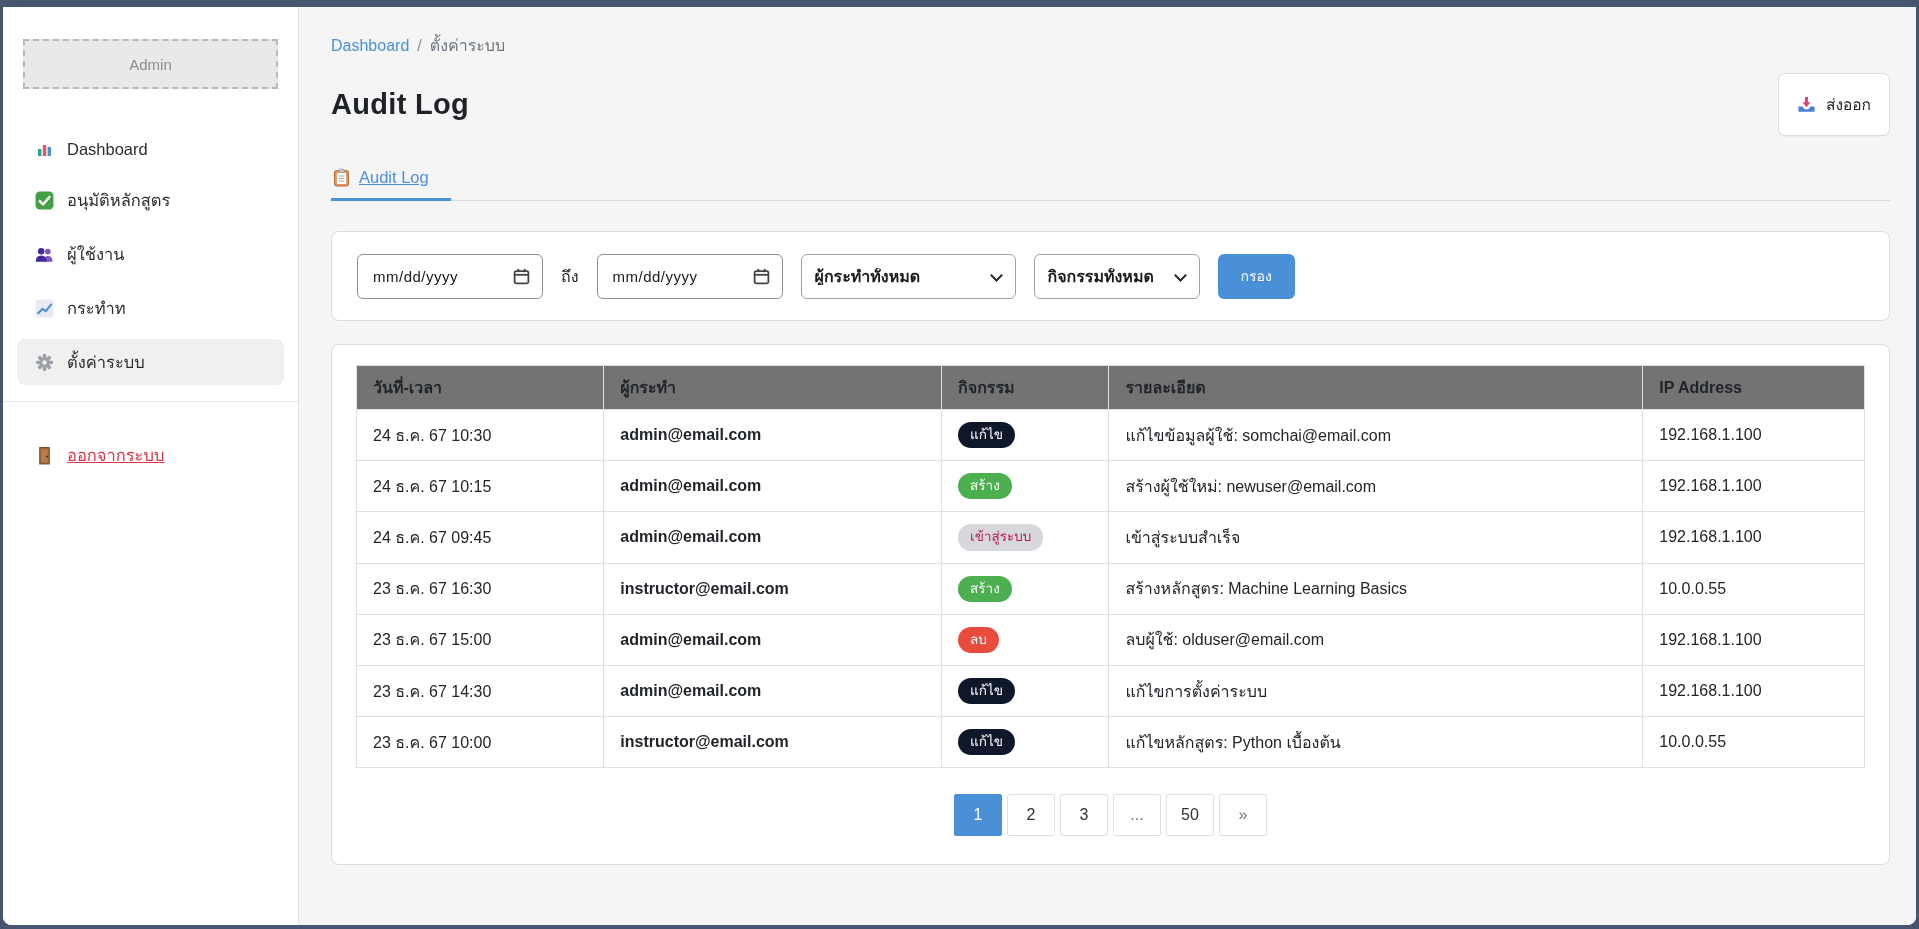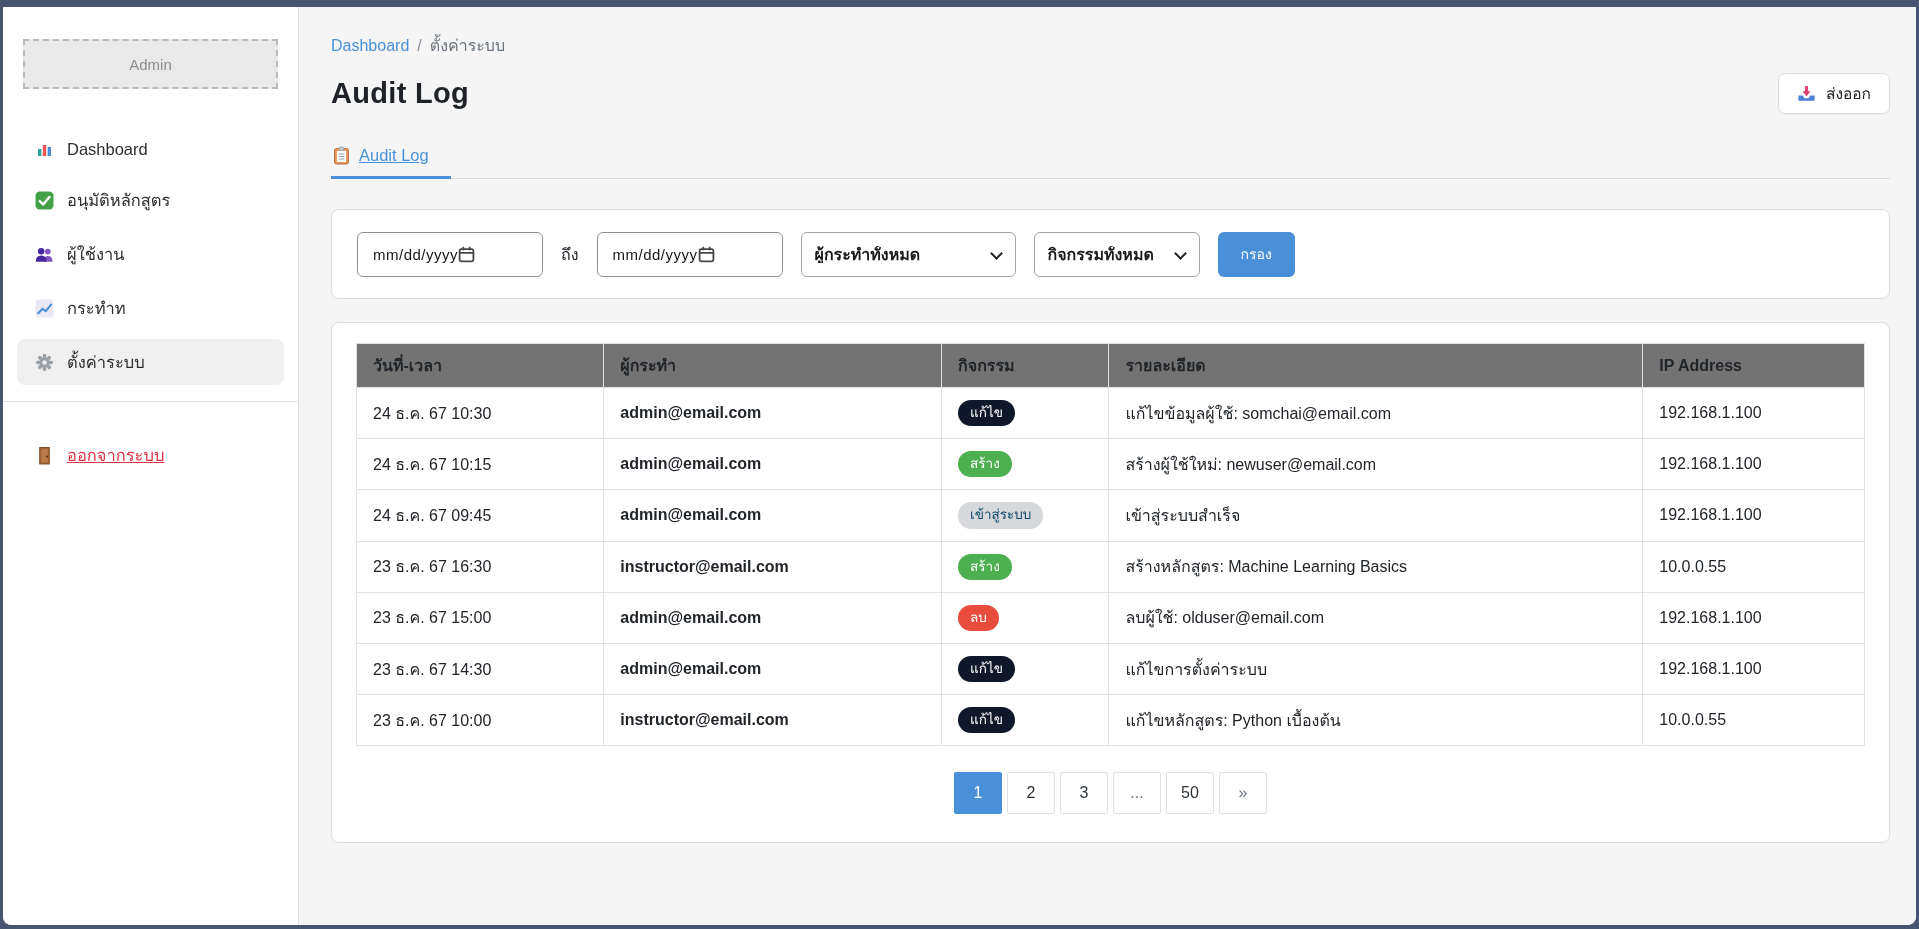--- a/index.html
+++ b/index.html
@@ -57,21 +57,21 @@
 
   .breadcrumb { font-size: 16px; color: #6c757d; }
   .breadcrumb .bc-link { color: #4a90d9; text-decoration: none; cursor: pointer; }
   .bc-sep { margin: 0 8px; color: #8a9199; }
 
   .title-row { display: flex; justify-content: space-between; align-items: center; margin-top: 15px; }
   .page-title { font-size: 29px; font-weight: 700; color: #1f2328; letter-spacing: .3px; }
   .export-btn {
     display: flex; align-items: center; gap: 10px;
     background: #fff; border: 1px solid #d9dce0; border-radius: 7px;
-    padding: 7px 18px; font-size: 15.5px; color: #212529;
+    padding: 18px 18px; font-size: 15.5px; color: #212529;
     cursor: pointer; box-shadow: 0 1px 1px rgba(0,0,0,.03);
   }
   .export-btn svg { width: 19px; height: 18px; }
 
   .tabbar { margin-top: 26px; border-bottom: 1px solid #d8dce1; }
   .tab {
     display: inline-flex; align-items: center; gap: 9px;
     padding: 6px 22px 11px 2px; margin-bottom: -1px;
     border-bottom: 3px solid transparent; cursor: pointer;
   }
@@ -83,21 +83,21 @@
     background: #fff; border: 1px solid #d9dce1; border-radius: 8px;
   }
   .filter-card {
     margin-top: 30px; height: 90px;
     display: flex; align-items: center; gap: 18px;
     padding: 0 25px;
   }
   .date-input {
     width: 186px; height: 45px;
     border: 1px solid #8f8f8f; border-radius: 6px; background: #fff;
-    display: flex; align-items: center; 
+    display: flex; align-items: center; justify-content: space-between;
     padding: 0 12px 0 15px; cursor: text;
   }
   .date-ph { font-size: 15px; color: #1a1a1a; letter-spacing: .5px; }
   .date-input svg { width: 17px; height: 17px; }
   .to-label { font-size: 16px; color: #212529; }
   .select-wrap { position: relative; }
   .select-wrap select {
     height: 45px; border: 1px solid #a3a3a3; border-radius: 6px;
     background: #fff; font-size: 16px; font-weight: 600; color: #1a1a1a;
     padding: 0 38px 0 13px; appearance: none; -webkit-appearance: none;
@@ -125,21 +125,21 @@
   .audit th { background: #737373; font-weight: 700; padding: 9px 16px; height: 40px; color: #212529; }
   .audit td { padding: 12px 16px; height: 49px; color: #212529; }
   .cell-actor { font-weight: 700; }
   .badge {
     display: inline-block; padding: 5px 12px; border-radius: 13px;
     font-size: 13.5px; color: #fff; line-height: 1.2; white-space: nowrap;
   }
   .badge--edit   { background: #0f172a; }
   .badge--create { background: #4caf50; }
   .badge--delete { background: #e74c3c; }
-  .badge--login  { background: #d6d8db; color: #0c4a6e; }
+  .badge--login  { background: #d6d8db; color: #be185d; }
 
   .pagination { margin-top: 26px; display: flex; justify-content: center; gap: 5px; }
   .page-btn {
     min-width: 48px; height: 42px; padding: 0 10px;
     background: #fff; border: 1px solid #dee2e6; border-radius: 2px;
     display: flex; align-items: center; justify-content: center;
     font-size: 16px; color: #2d3338; cursor: pointer;
   }
   .page-btn.active { background: #4a90d9; border-color: #4a90d9; color: #fff; }
   .page-btn.muted { color: #6c757d; }

